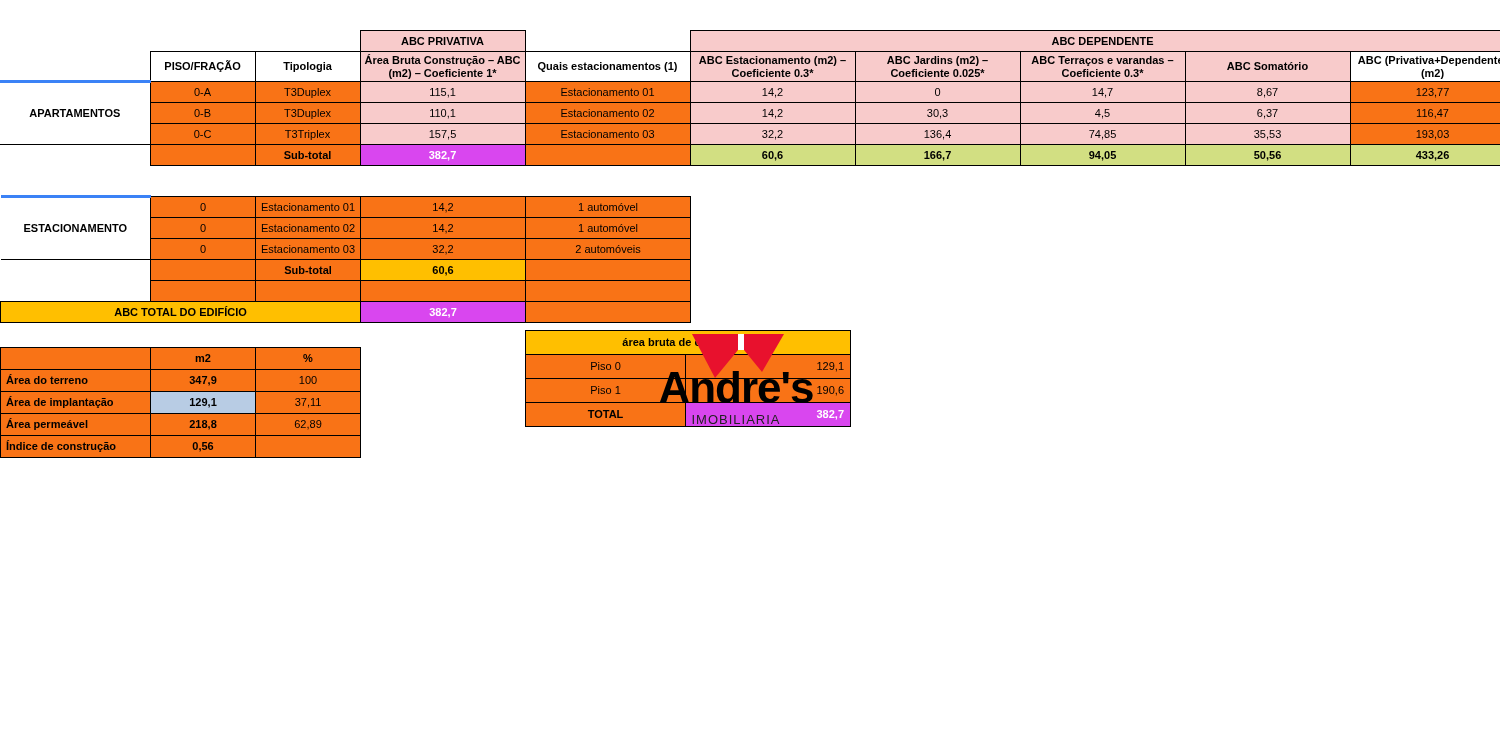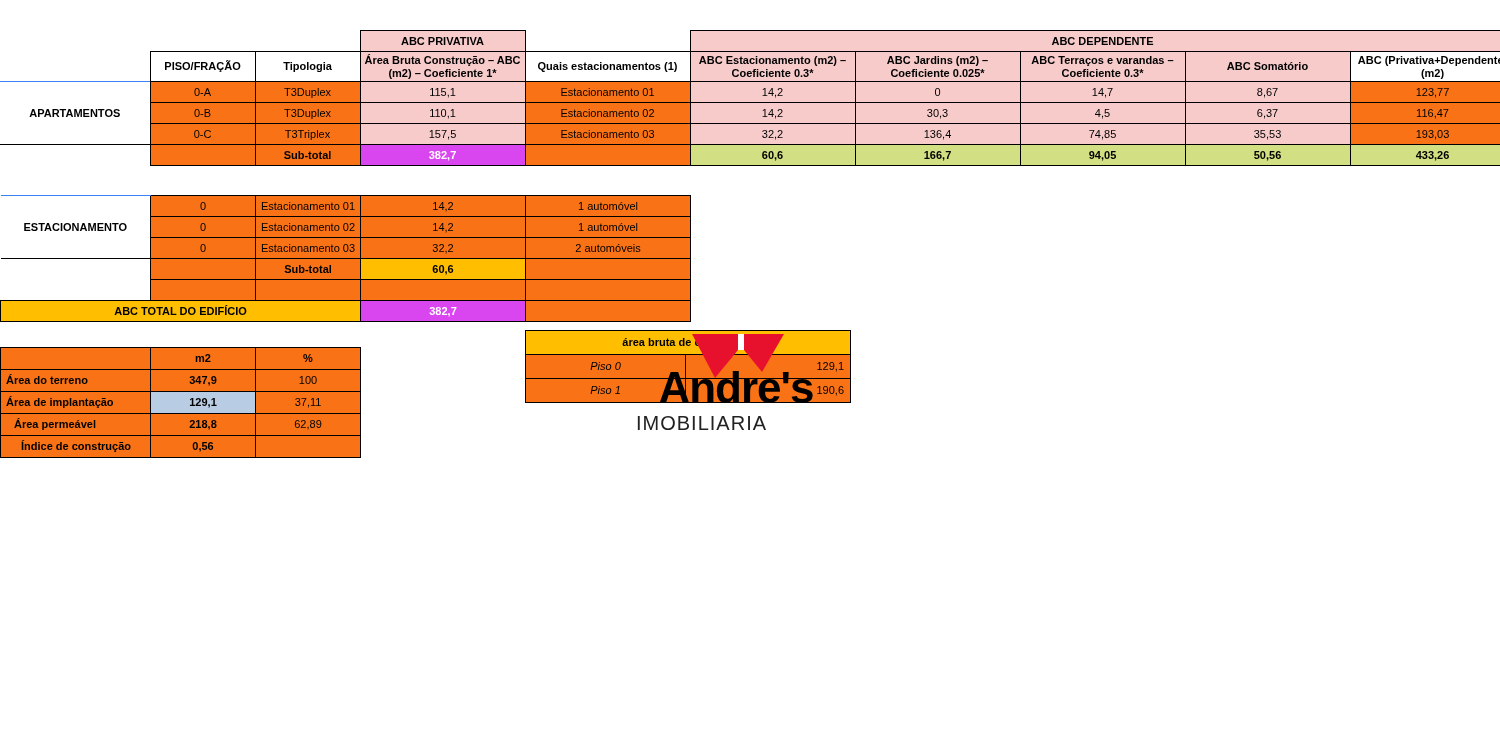--- a/index.html
+++ b/index.html
@@ -72,21 +72,21 @@
   }
   .cell-orange {
     background: #ffbf00;
     font-weight: bold;
   }
   .cell-blue {
     background: #b8cce4;
     font-weight: bold;
   }
   .side-label {
-    border-top: 1px solid #3b82f6;
+    border-top: 3px solid #3b82f6;
     border-bottom: 1px solid #000;
     border-left: none;
     border-right: none;
   }
   .tall-header td { height: 40px; font-weight: bold; }
   .bold { font-weight: bold; }
   .empty-cell { border: none; background: transparent; }
 
   
   #block-parking {
@@ -109,21 +109,21 @@
     position: absolute;
     left: 525px;
     top: 330px;
   }
   #block-pisos td { height: 19px; }
   .pisos-title {
     background: #ffbf00;
     font-weight: bold;
     color: #000;
   }
-  .row-label-right { text-align: center; font-style: italic; }
+  .row-label-right { text-align: center; }
   .val-right { text-align: right; padding-right: 6px; }
 
   
   #watermark {
     position: absolute;
     left: 636px;
     top: 330px;
     width: 200px;
     height: 110px;
     pointer-events: none;
@@ -139,21 +139,22 @@
     font-weight: bold;
     color: #000000;
     letter-spacing: -1px;
     line-height: 1;
   }
   #watermark .wm-sub {
     position: absolute;
     left: 0;
     top: 82px;
     width: 200px;
-    font-size: 20px;
+    text-align: center;
+    font-size: 13px;
     color: #222222;
     letter-spacing: 1px;
   }
   #watermark .wm-shape {
     position: absolute;
     left: 52px;
     top: 0px;
     width: 100px;
     height: 48px;
   }
@@ -312,26 +313,26 @@
       <td class="cell-white bold" style="text-align:left;padding-left:5px;">Área do terreno</td>
       <td class="cell-white bold">347,9</td>
       <td class="cell-white">100</td>
     </tr>
     <tr>
       <td class="cell-white bold" style="text-align:left;padding-left:5px;">Área de implantação</td>
       <td class="cell-blue">129,1</td>
       <td class="cell-white">37,11</td>
     </tr>
     <tr>
-      <td class="cell-white bold" style="text-align:left;padding-left:13px;">Área permeável</td>
+      <td class="cell-white bold" style="text-align:left;padding-left:5px;">Área permeável</td>
       <td class="cell-white bold">218,8</td>
       <td class="cell-white">62,89</td>
     </tr>
     <tr>
-      <td class="cell-white bold" style="text-align:left;padding-left:20px;">Índice de construção</td>
+      <td class="cell-white bold" style="text-align:left;padding-left:5px;">Índice de construção</td>
       <td class="cell-white bold">0,56</td>
       <td class="cell-white"></td>
     </tr>
   </tbody>
     </table>
 
   <table id="block-pisos">
     <colgroup>
       <col style="width:160px">
       <col style="width:165px">
@@ -340,20 +341,24 @@
         <tr>
       <td class="pisos-title" colspan="2">área bruta de construção</td>
     </tr>
     <tr>
       <td class="cell-white row-label-right">Piso 0</td>
       <td class="cell-white val-right">129,1</td>
     </tr>
     <tr>
       <td class="cell-white row-label-right">Piso 1</td>
       <td class="cell-white val-right">190,6</td>
+    </tr>
+    <tr>
+      <td class="cell-white row-label-right bold">TOTAL</td>
+      <td class="cell-green val-right">382,7</td>
     </tr>
   </tbody>
     </table>
 
   <div id="watermark">
     <svg class="wm-shape" viewBox="0 0 100 48">
       <polygon points="4,4 50,4 50,20 27,48" fill="#e8112d"></polygon>
       <polygon points="56,4 96,4 74,42 56,20" fill="#e8112d"></polygon>
       <polygon points="50,4 56,4 56,20 50,20" fill="#ffffff"></polygon>
     </svg>

